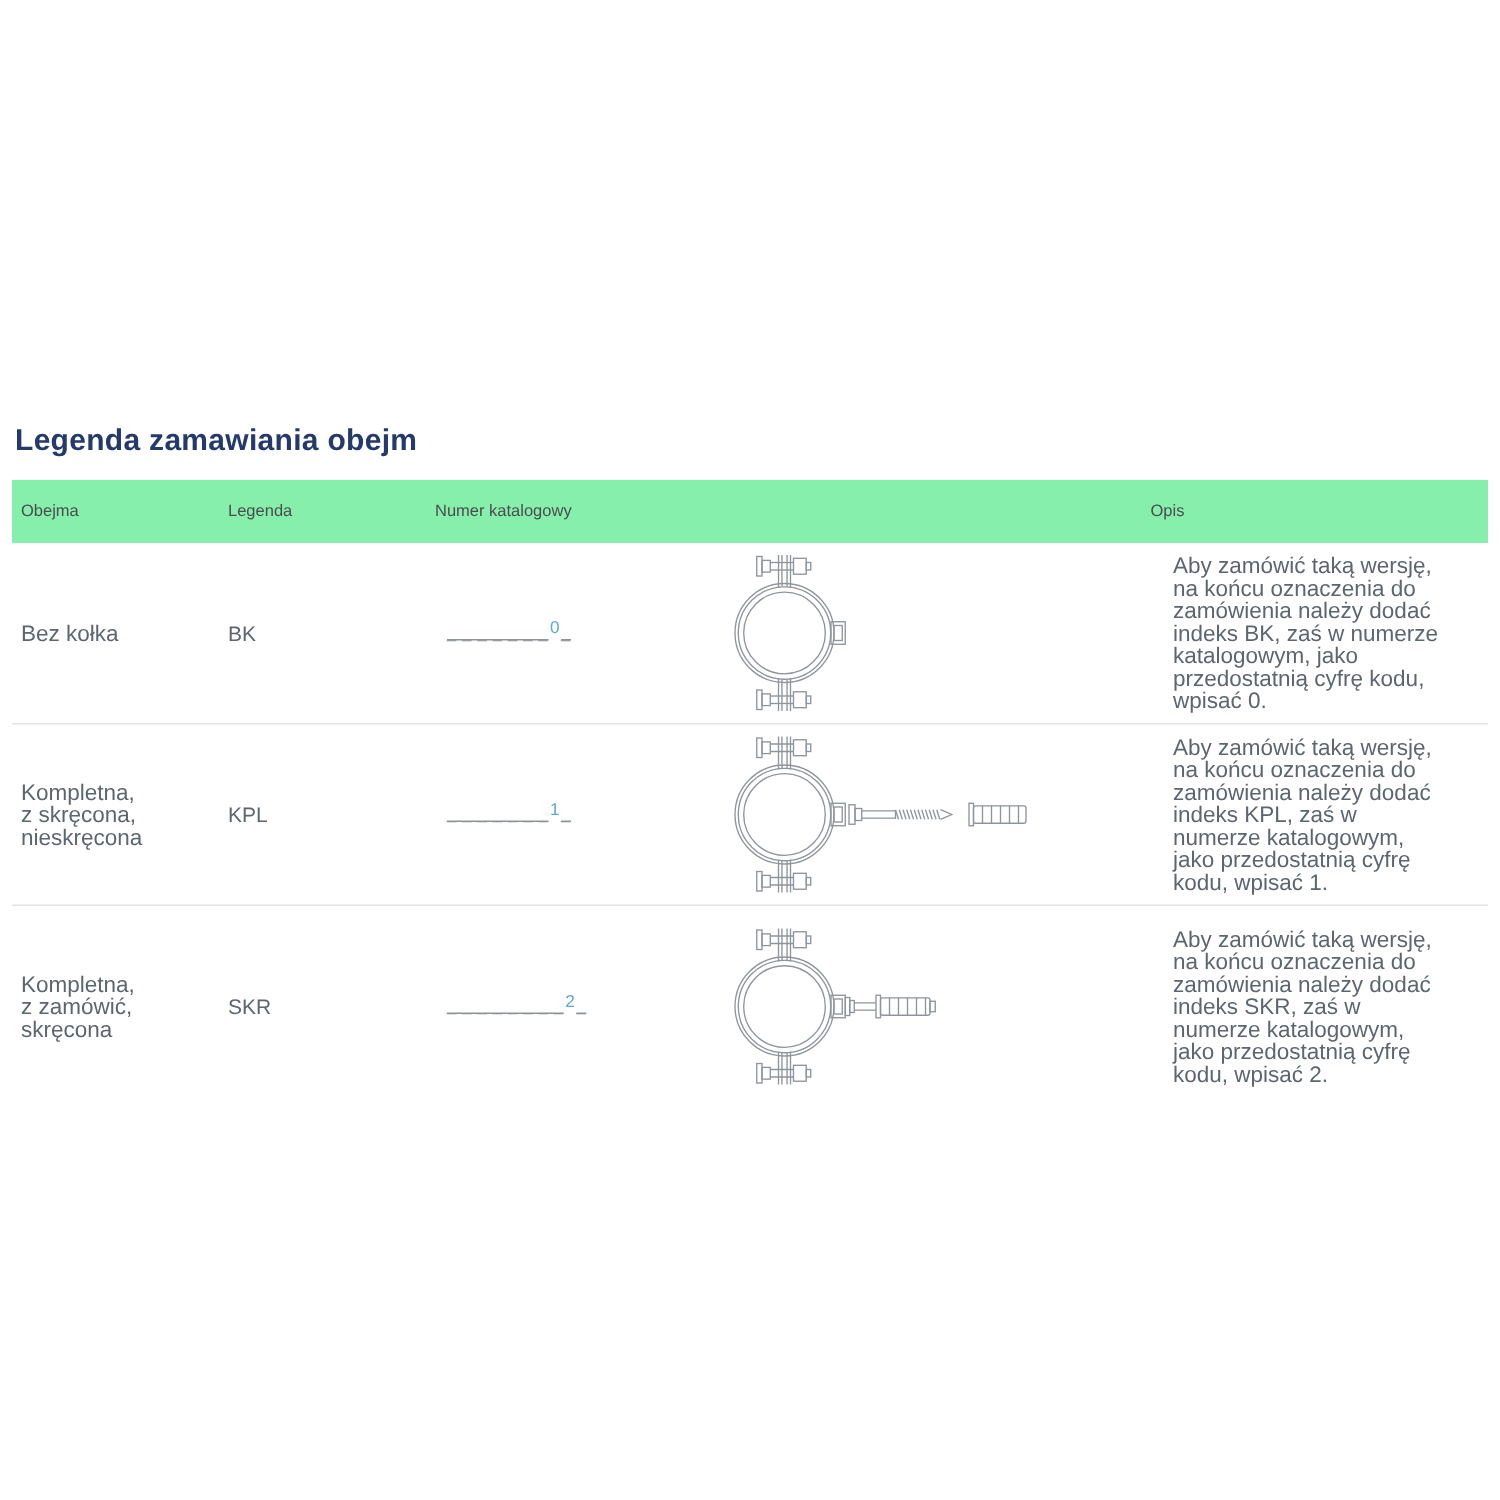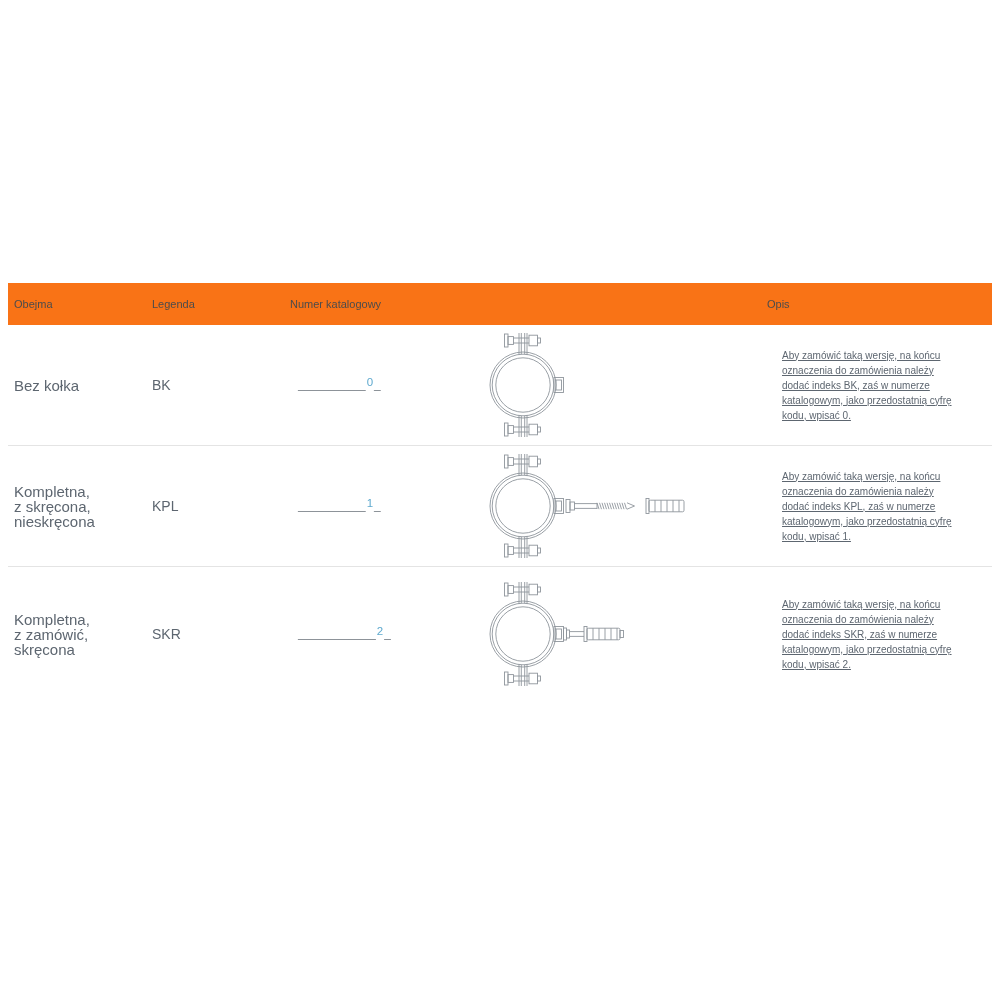--- a/index.html
+++ b/index.html
@@ -19,21 +19,21 @@
     color: #233a6b;
     letter-spacing: .2px;
   }
   .trow {
     display: grid;
     grid-template-columns: 138px 138px 168px 1fr 235px;
     align-items: center;
     padding-left: 6px;
   }
   .thead {
-    background: #f97316;
+    background: #86efac;
     height: 42px;
     font-size: 11px;
     color: #4c4c4c;
   }
   .thead .hcell { padding-left: 0; }
   .thead .hcell.opis { padding-left: 10px; }
   .tbody-row { min-height: 118px; border-bottom: 1px solid #e4e4e4; }
   .tbody-row.last { border-bottom: none; min-height: 134px; }
   .obejma-cell { width: 84px; font-size: 15px; line-height: 15px; }
   .indeks-cell { font-size: 14px; }
@@ -50,24 +50,23 @@
     transform: translateY(-3px);
     color: #5ea9ce;
     font-size: 11.5px;
     letter-spacing: normal;
     margin: 0 1px;
   }
   .illu-cell svg { display: block; }
   .desc-cell {
     margin-left: 25px;
     width: 180px;
-    font-size: 10px;
+    font-size: 15px;
     line-height: 15px;
     color: #5d6670;
-    text-decoration: underline;
   }
   .tech { stroke: #8f959c; fill: none; stroke-width: .9; }
 </style>
 </head>
 <body>
 
 <svg width="0" height="0" style="position:absolute" aria-hidden="true">
   <defs>
     <g id="g-clamp" class="tech">
       <circle cx="65" cy="60" r="33"></circle>
@@ -126,20 +125,21 @@
       <line x1="147" y1="54.2" x2="147" y2="65.8"></line>
       <line x1="153" y1="54.2" x2="153" y2="65.8"></line>
       <line x1="159" y1="54.2" x2="159" y2="65.8"></line>
       <rect x="162" y="56.5" width="3.5" height="7"></rect>
     </g>
   </defs>
 </svg>
 
 <div class="content">
 
+  <h1 class="page-title">Legenda zamawiania obejm</h1>
 
   <div class="trow thead">
     <div class="hcell">Obejma</div>
     <div class="hcell">Legenda</div>
     <div class="hcell">Numer katalogowy</div>
     <div class="hcell"></div>
     <div class="hcell opis">Opis</div>
   </div>
 
   <div class="trow tbody-row">

